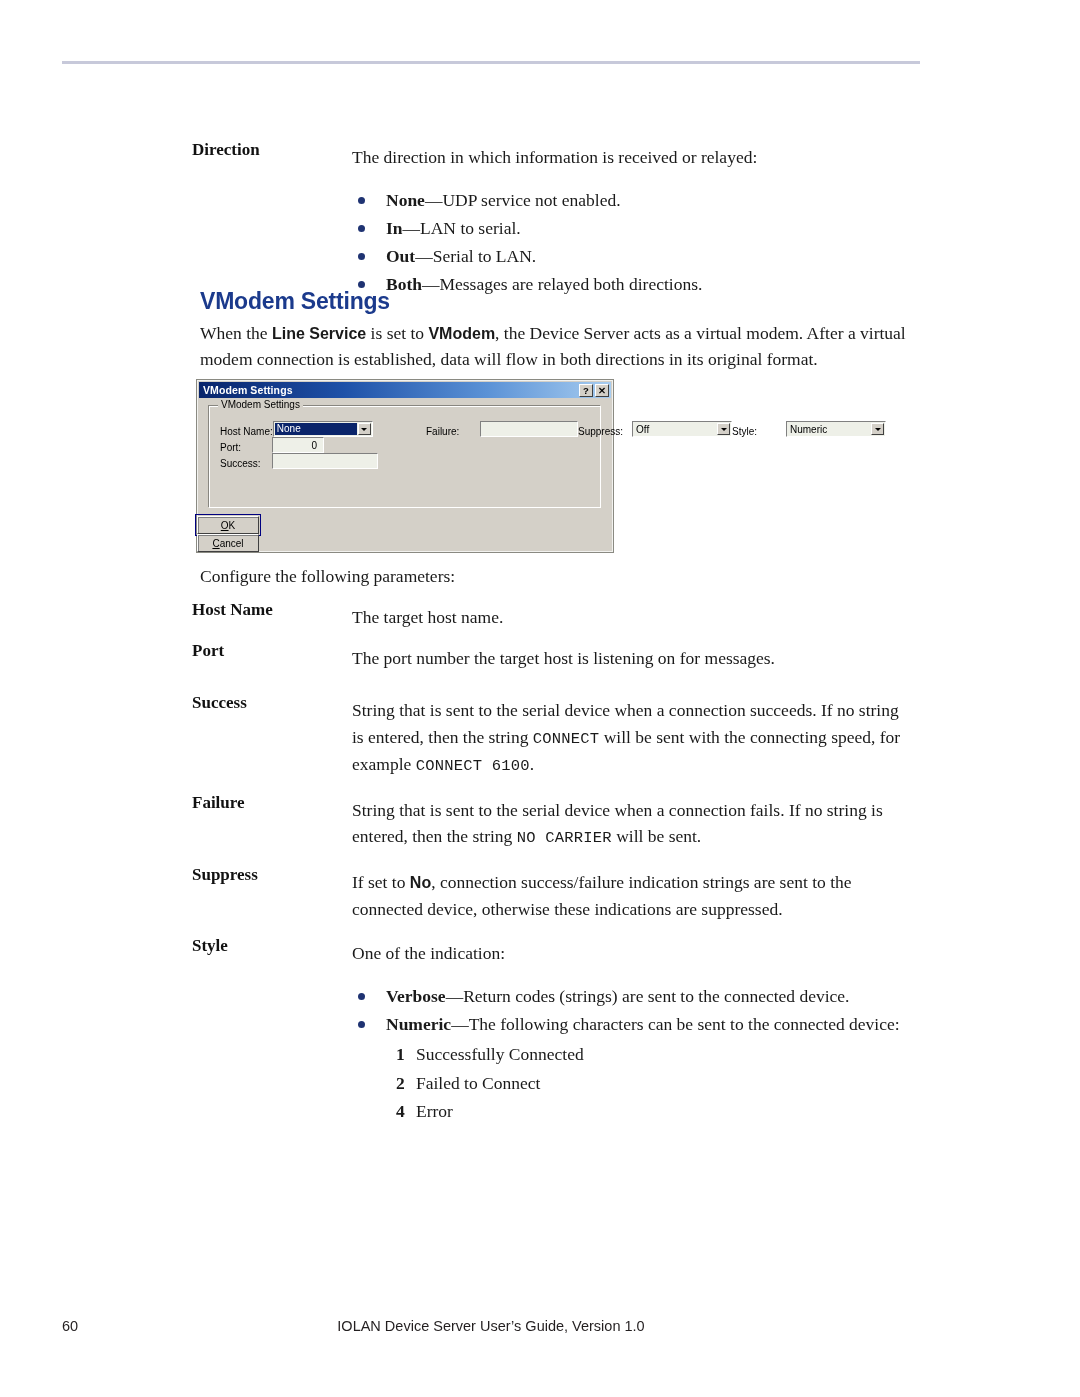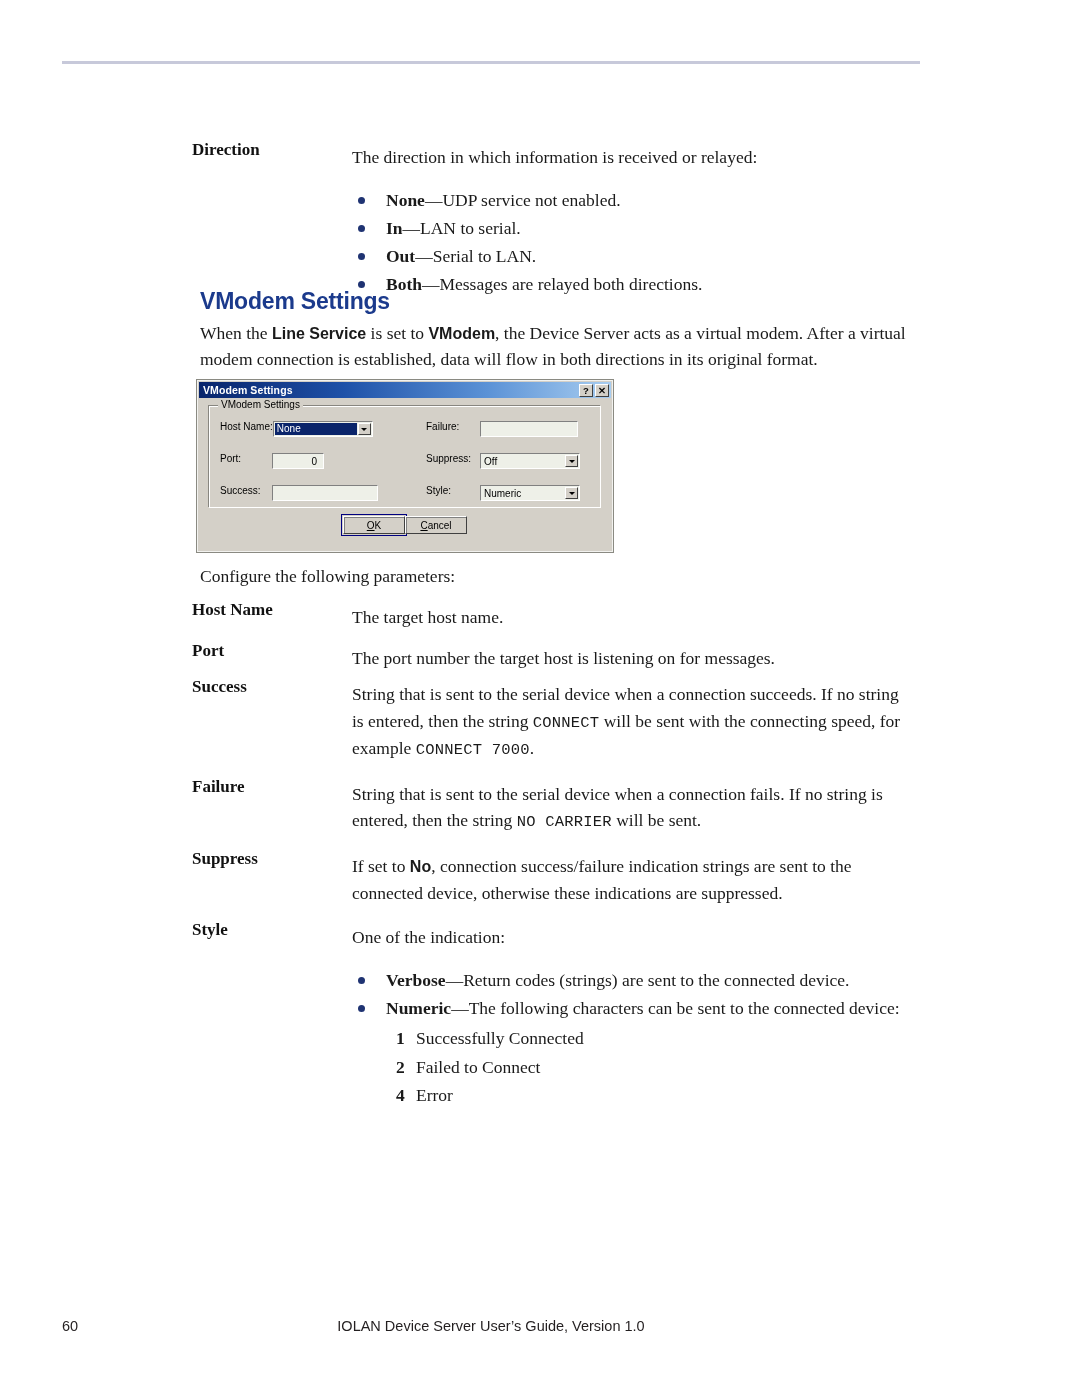--- a/index.html
+++ b/index.html
@@ -204,23 +204,23 @@
 
   .field-grid {
     position: absolute;
     left: 10px;
     top: 14px;
     right: 8px;
     bottom: 8px;
   }
   .frow {
     display: flex;
-    align-items: flex-start;
+    align-items: flex-end;
     height: 16px;
-    margin-bottom: 16px;
+    margin-bottom: 0;
   }
   .flabel {
     font-size: 10px;
     color: #000;
     flex: 0 0 52px;
     white-space: nowrap;
   }
   .flabel.wide { flex: 0 0 54px; }
 
   .sunken {
@@ -285,29 +285,30 @@
     margin-left: -3px;
     margin-top: -1px;
     border-left: 3px solid transparent;
     border-right: 3px solid transparent;
     border-top: 3px solid #000;
   }
   .combo-host { width: 100px; }
   .combo-small { width: 100px; gap: 20px; }
 
   .col-left { display: flex; flex-direction: column; flex: 0 0 196px; }
-  .col-right { display: flex; flex-direction: column; flex: 1 1 auto; padding-left: 10px; }
+  .col-right { display: flex; flex: 1 1 auto; padding-left: 10px; }
   .cols { display: flex; }
 
   .btn-row {
     position: absolute;
     left: 0; right: 0;
     top: 136px;
     display: flex;
     justify-content: center;
+    flex-direction: column;
   }
   .winbtn {
     width: 62px;
     height: 18px;
     background: #d4d0c8;
     border: 1px solid;
     border-color: #ffffff #404040 #404040 #ffffff;
     box-shadow: 1px 1px 0 0 #808080 inset;
     font-size: 10px;
     color: #000;
@@ -456,31 +457,31 @@
 
 <div class="body-col" style="top:598px;">
 
   <div class="term-row" style="margin-bottom:8px;">
     <div class="term">Host Name</div>
     <div class="def">
       <p>The target host name.</p>
     </div>
   </div>
 
-  <div class="term-row" style="margin-bottom:4px;justify-content:flex-end;">
+  <div class="term-row" style="margin-bottom:20px;justify-content:flex-end;">
     <div class="term">Port</div>
     <div class="def">
       <p>The port number the target host is listening on for messages.</p>
     </div>
   </div>
 
   <div class="term-row" style="margin-bottom:12px;">
     <div class="term">Success</div>
     <div class="def">
-      <p><span>String that is sent to the serial device when a connection succeeds. If no string is entered, then the string </span><span class="mono">CONNECT</span><span> will be sent with the connecting speed, for example </span><span class="mono">CONNECT 7000</span><span>.</span></p>
+      <p><span>String that is sent to the serial device when a connection succeeds. If no string is entered, then the string </span><span class="mono">CONNECT</span><span> will be sent with the connecting speed, for example </span><span class="mono">CONNECT 6100</span><span>.</span></p>
     </div>
   </div>
 
   <div class="term-row" style="margin-bottom:12px;">
     <div class="term">Failure</div>
     <div class="def">
       <p><span>String that is sent to the serial device when a connection fails. If no string is entered, then the string </span><span class="mono">NO CARRIER</span><span> will be sent.</span></p>
     </div>
   </div>
 

